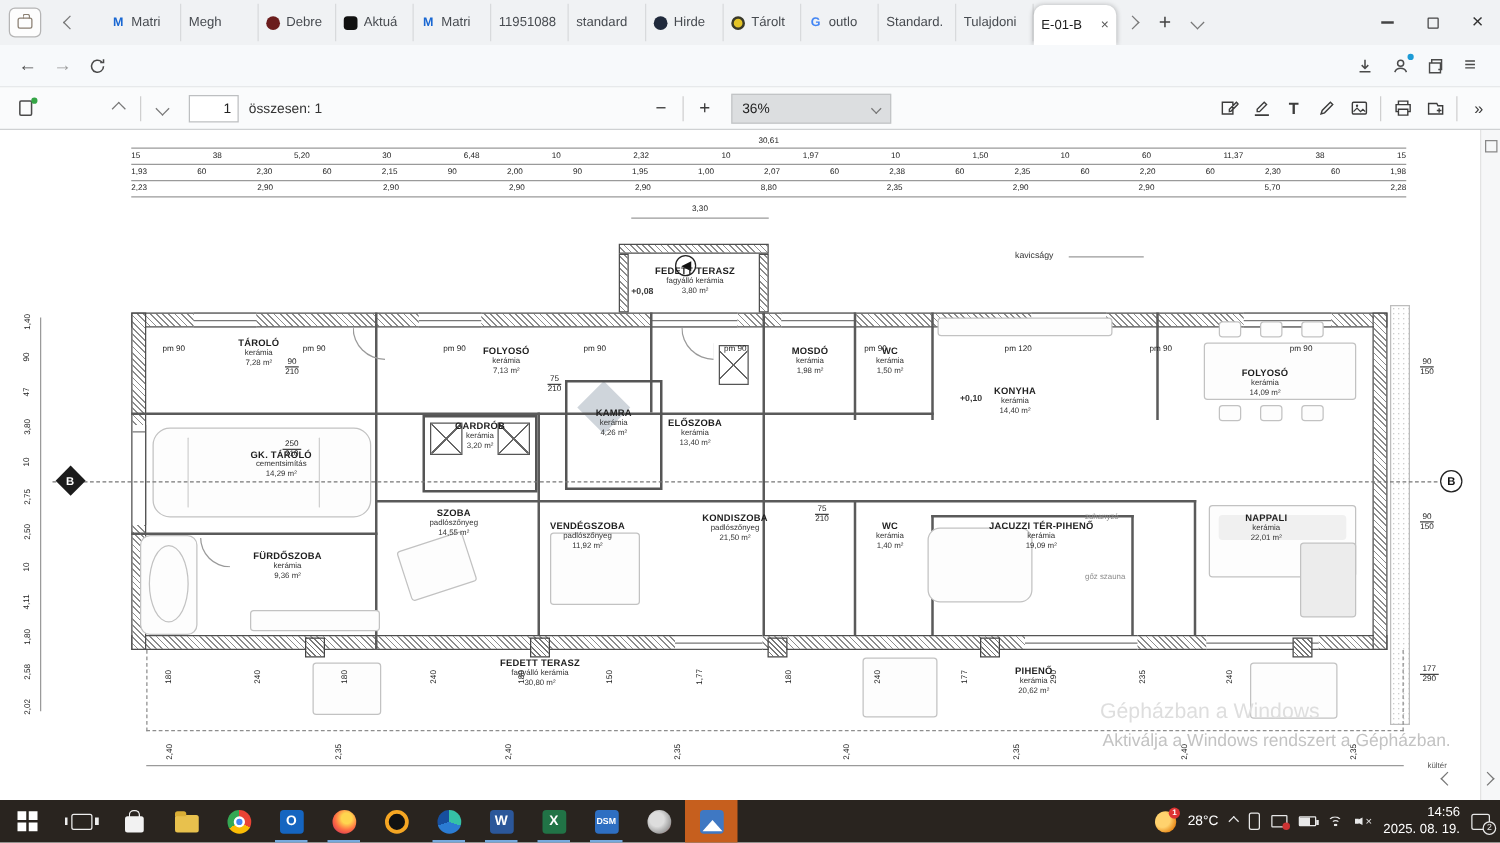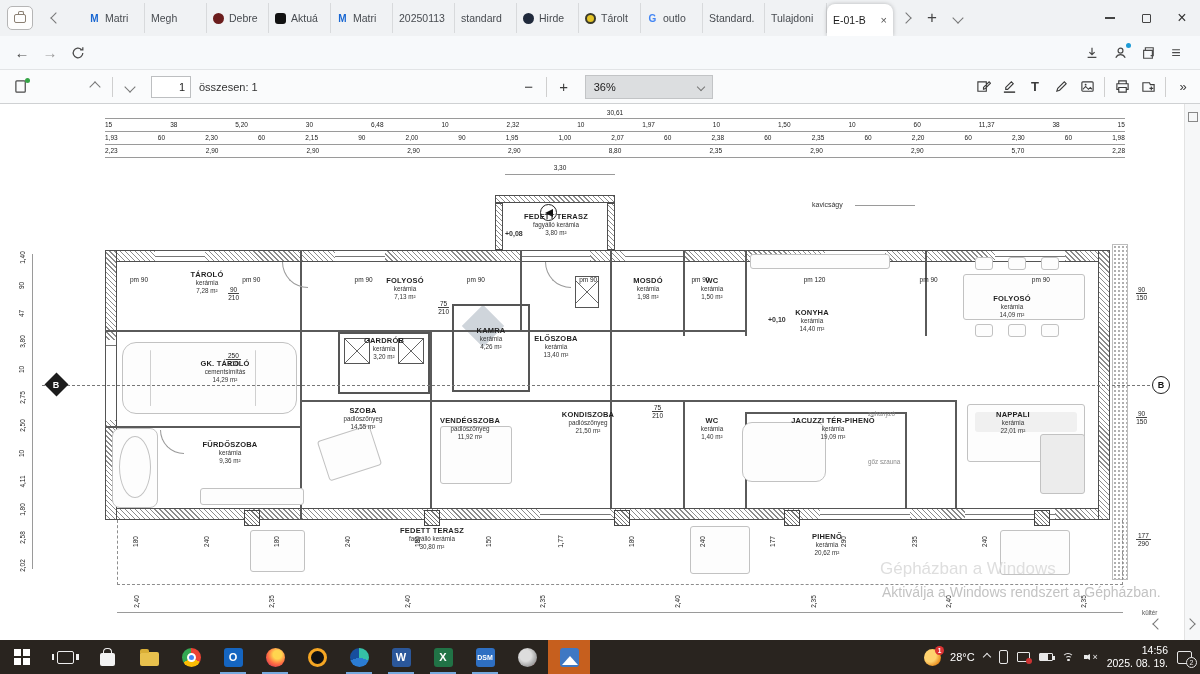--- a/index.html
+++ b/index.html
@@ -138,21 +138,21 @@
       </div>
     <div class="tab">
         <span class="fi blacksq"></span>
         <span class="tl">Aktuá</span>
       </div>
     <div class="tab">
         <span class="fi blue">M</span>
         <span class="tl">Matri</span>
       </div>
     <div class="tab">
-        <span class="tl">20250113</span>
+        <span class="tl">11951088</span>
       </div>
     <div class="tab">
         <span class="tl">standard</span>
       </div>
     <div class="tab">
         <span class="fi navy"></span>
         <span class="tl">Hirde</span>
       </div>
     <div class="tab">
         <span class="fi yellow"></span>

